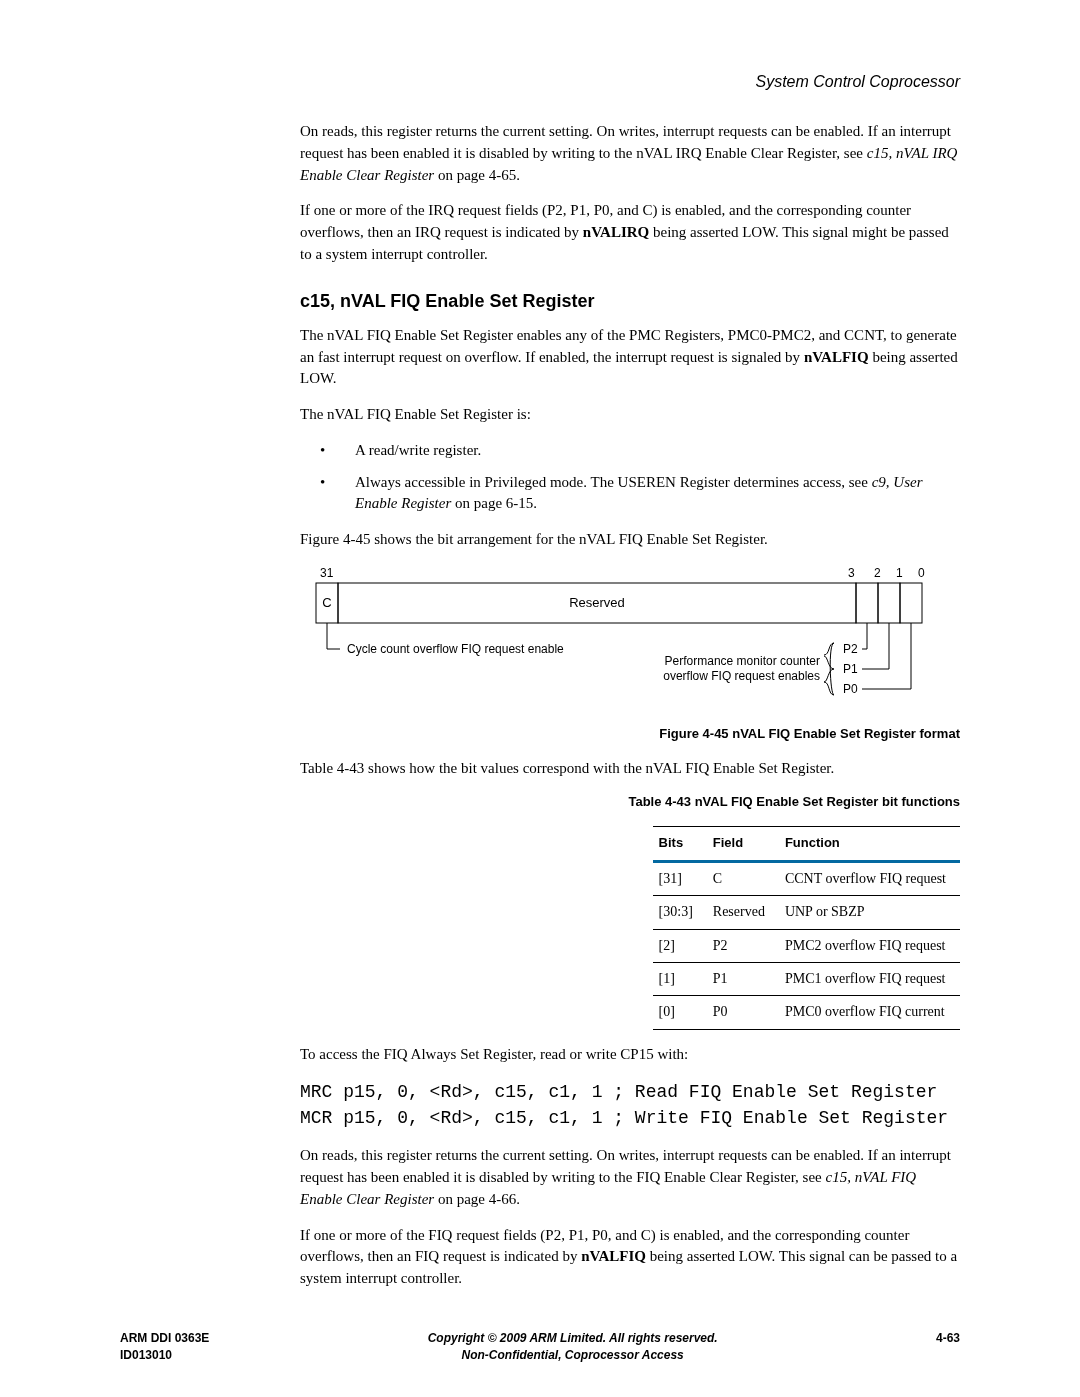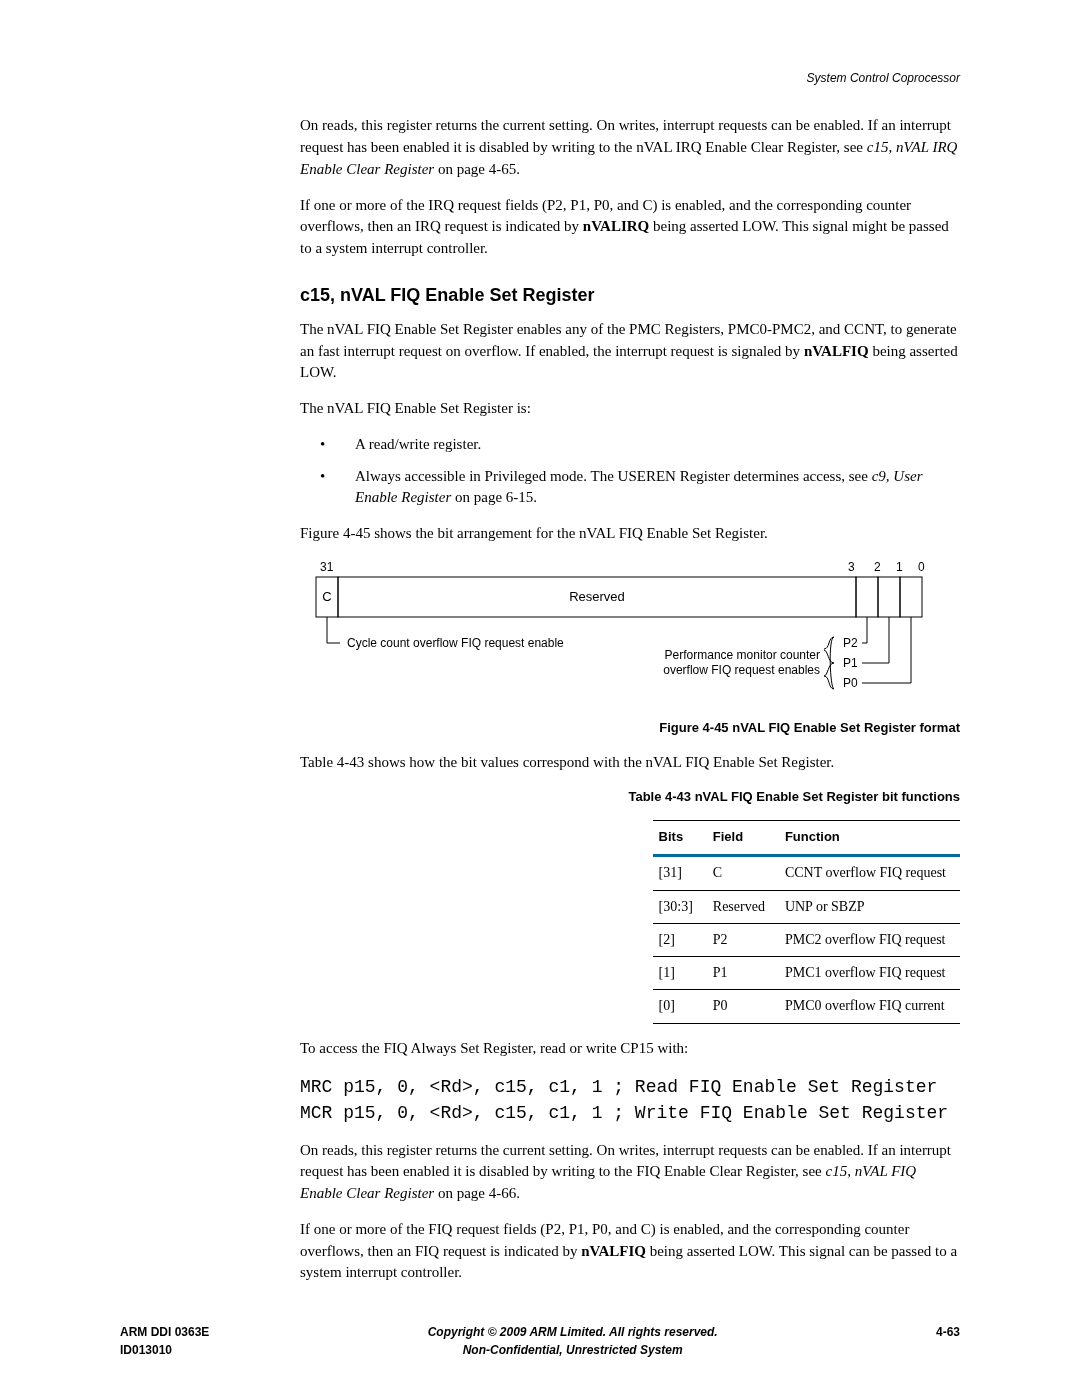--- a/index.html
+++ b/index.html
@@ -10,21 +10,21 @@
     color: #000;
     background: #fff;
     width: 1080px;
     margin: 0 auto;
     padding: 70px 120px 50px 120px;
   }
   .header-right {
     text-align: right;
     font-family: Arial, Helvetica, sans-serif;
     font-style: italic;
-    font-size: 12px;
+    font-size: 16px;
     margin-bottom: 28px;
   }
   .content {
     margin-left: 180px;
   }
   p.body {
     margin-bottom: 14px;
     text-align: left;
   }
   .italic { font-style: italic; }
@@ -239,18 +239,18 @@
 
 </div>
 
 <div class="footer">
   <div class="left">
     <div>ARM DDI 0363E</div>
     <div>ID013010</div>
   </div>
   <div class="center">
     <div>Copyright © 2009 ARM Limited. All rights reserved.</div>
-    <div>Non-Confidential, Unrestricted System</div>
+    <div>Non-Confidential, Coprocessor Access</div>
   </div>
   <div class="right">
     <div>4-63</div>
   </div>
 </div>
 
 </body></html>

